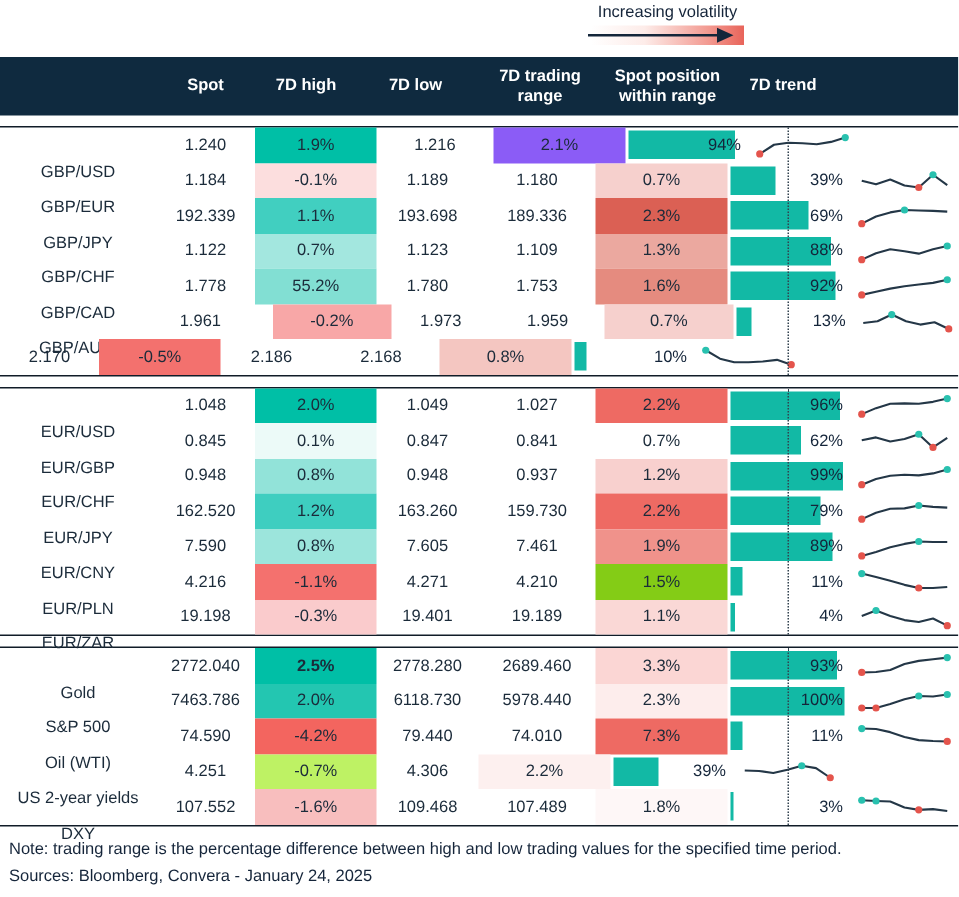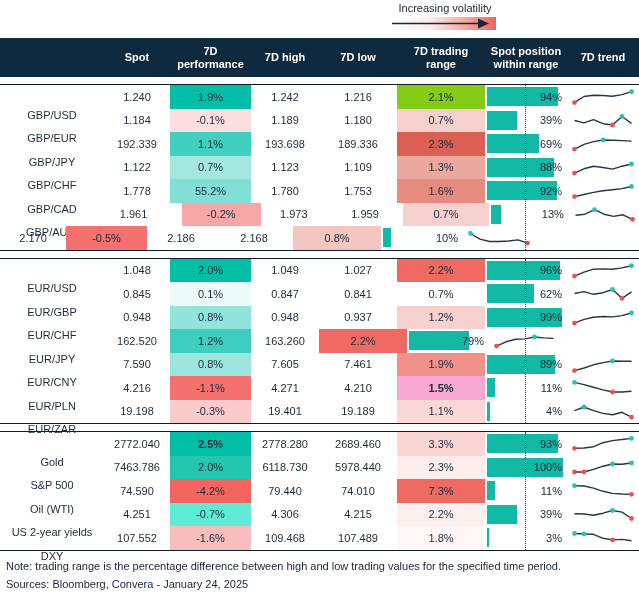--- a/index.html
+++ b/index.html
@@ -53,37 +53,35 @@
         <line x1="2" y1="6.5" x2="90" y2="6.5" stroke="#14263a" stroke-width="1.6"></line>
         <path d="M88,1.5 L99,6.5 L88,11.5 Z" fill="#14263a"></path>
       </svg>
     </div>
   </div>
 
   <div class="table">
     <div class="thead">
       <div class="cell c-label"></div>
       <div class="cell c-spot">Spot</div>
-      <div class="cell c-perf">7D performance</div>
       <div class="cell c-high">7D high</div>
       <div class="cell c-low">7D low</div>
       <div class="cell c-range">7D trading range</div>
       <div class="cell c-pos">Spot position within range</div>
       <div class="cell c-trend">7D trend</div>
     </div>
     <div class="headgap"></div>
     <div>
         <div class="section">
           <div class="row">
       <div class="cell c-label">GBP/USD</div>
       <div class="cell c-spot">1.240</div>
       <div class="cell c-perf" style="background: rgb(0, 191, 166);">1.9%</div>
-      <div class="cell c-high">1.242</div>
       <div class="cell c-low">1.216</div>
-      <div class="cell c-range" style="background: #84cc16;">2.1%</div>
+      <div class="cell c-range" style="background: #8b5cf6;">2.1%</div>
       <div class="cell c-pos">
         <div class="bar" style="width: 71.4px; background: rgb(18, 185, 165);"></div>
         <span class="poslabel">94%</span>
       </div>
       <div class="cell c-trend">
               <svg width="64" height="23">
                 <polyline points="3.5,17.6 13.0,11.5 22.5,10.2 32.0,10.5 41.5,11.2 51.0,9.6 60.5,6.7" fill="none" stroke="#243747" stroke-width="1.4" stroke-linejoin="round"></polyline>
                 <circle cx="3.5" cy="17.6" r="2.4" fill="#e4544c"></circle>
                 <circle cx="60.5" cy="6.7" r="2.4" fill="#29c1af"></circle>
               </svg>
@@ -261,20 +259,21 @@
                 <circle cx="3.5" cy="17.1" r="2.4" fill="#e4544c"></circle>
                 <circle cx="60.5" cy="7.0" r="2.4" fill="#29c1af"></circle>
               </svg>
             </div>
     </div>
           <div class="row">
       <div class="cell c-label">EUR/JPY</div>
       <div class="cell c-spot">162.520</div>
       <div class="cell c-perf" style="background: rgb(62, 206, 192);">1.2%</div>
       <div class="cell c-high">163.260</div>
+      <div class="cell c-low">159.730</div>
       <div class="cell c-range" style="background: rgb(238, 106, 99);">2.2%</div>
       <div class="cell c-pos">
         <div class="bar" style="width: 60px; background: rgb(18, 185, 165);"></div>
         <span class="poslabel">79%</span>
       </div>
       <div class="cell c-trend">
               <svg width="64" height="23">
                 <polyline points="3.5,17.1 13.0,12.8 22.5,10.2 32.0,9.9 41.5,8.0 51.0,8.9 60.5,9.4" fill="none" stroke="#243747" stroke-width="1.4" stroke-linejoin="round"></polyline>
                 <circle cx="3.5" cy="17.1" r="2.4" fill="#e4544c"></circle>
                 <circle cx="41.5" cy="8.0" r="2.4" fill="#29c1af"></circle>
@@ -299,21 +298,21 @@
                 <circle cx="41.5" cy="8.0" r="2.4" fill="#29c1af"></circle>
               </svg>
             </div>
     </div>
           <div class="row">
       <div class="cell c-label">EUR/PLN</div>
       <div class="cell c-spot">4.216</div>
       <div class="cell c-perf" style="background: rgb(244, 113, 110);">-1.1%</div>
       <div class="cell c-high">4.271</div>
       <div class="cell c-low">4.210</div>
-      <div class="cell c-range" style="background: #f9a8d4; font-weight: bold;">1.5%</div>
+      <div class="cell c-range" style="background: #84cc16;">1.5%</div>
       <div class="cell c-pos">
         <div class="bar" style="width: 8.4px; background: rgb(18, 185, 165);"></div>
         <span class="poslabel">11%</span>
       </div>
       <div class="cell c-trend">
               <svg width="64" height="23">
                 <polyline points="3.5,6.4 13.0,8.6 22.5,11.2 32.0,13.9 41.5,16.0 51.0,16.0 60.5,15.3" fill="none" stroke="#243747" stroke-width="1.4" stroke-linejoin="round"></polyline>
                 <circle cx="41.5" cy="16.0" r="2.4" fill="#e4544c"></circle>
                 <circle cx="3.5" cy="6.4" r="2.4" fill="#29c1af"></circle>
               </svg>
@@ -397,23 +396,22 @@
               <svg width="64" height="23">
                 <polyline points="3.5,6.7 13.0,7.0 22.5,9.1 32.0,12.3 41.5,14.4 51.0,15.0 60.5,15.3" fill="none" stroke="#243747" stroke-width="1.4" stroke-linejoin="round"></polyline>
                 <circle cx="60.5" cy="15.3" r="2.4" fill="#e4544c"></circle>
                 <circle cx="3.5" cy="6.7" r="2.4" fill="#29c1af"></circle>
               </svg>
             </div>
     </div>
           <div class="row">
       <div class="cell c-label">US 2-year yields</div>
       <div class="cell c-spot">4.251</div>
-      <div class="cell c-perf" style="background: #5eead4;">-0.7%</div>
+      <div class="cell c-perf" style="background: #bef264;">-0.7%</div>
       <div class="cell c-high">4.306</div>
-      <div class="cell c-low">4.215</div>
       <div class="cell c-range" style="background: rgb(253, 240, 239);">2.2%</div>
       <div class="cell c-pos">
         <div class="bar" style="width: 29.6px; background: rgb(18, 185, 165);"></div>
         <span class="poslabel">39%</span>
       </div>
       <div class="cell c-trend">
               <svg width="64" height="23">
                 <polyline points="3.5,10.7 13.0,11.0 22.5,12.3 32.0,10.2 41.5,7.5 51.0,9.1 60.5,15.5" fill="none" stroke="#243747" stroke-width="1.4" stroke-linejoin="round"></polyline>
                 <circle cx="60.5" cy="15.5" r="2.4" fill="#e4544c"></circle>
                 <circle cx="41.5" cy="7.5" r="2.4" fill="#29c1af"></circle>

